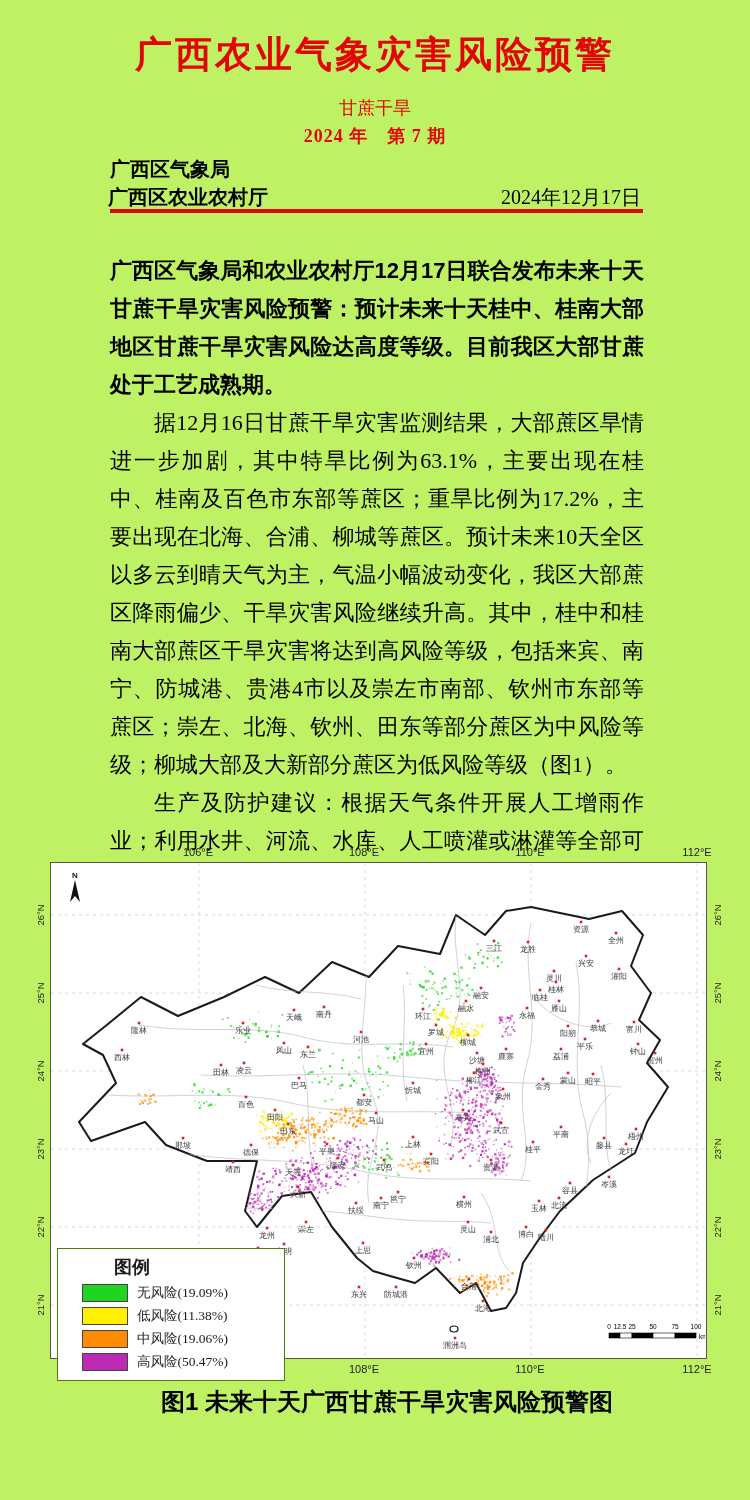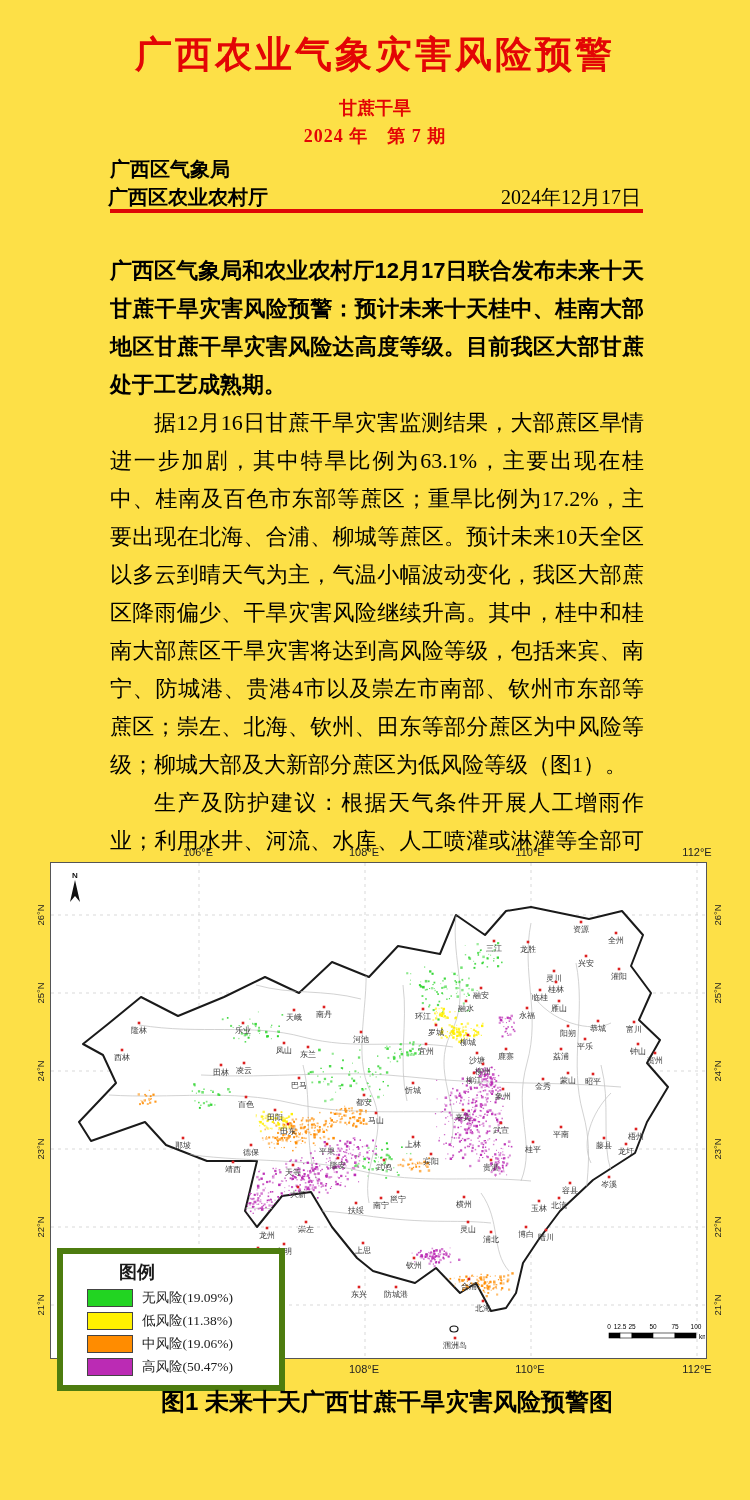--- a/index.html
+++ b/index.html
@@ -1,21 +1,21 @@
 <!DOCTYPE html>
 <html><head>
 <meta charset="utf-8">
 <style>
   html,body{margin:0;padding:0;background:#fff;}
-  .page{position:relative;width:750px;height:1500px;background:#fde047;overflow:hidden;
+  .page{position:relative;width:750px;height:1500px;background:#bef264;overflow:hidden;
         font-family:"Liberation Serif",serif;color:#000;}
   .doc-title{position:absolute;top:30px;left:0;width:750px;text-align:center;
      font-family:"Liberation Serif",serif;font-weight:bold;font-size:37px;letter-spacing:3px;color:#e30505;}
   .doc-subtitle{position:absolute;top:96px;left:0;width:750px;text-align:center;
-     font-weight:bold;font-size:18px;color:#e30505;}
+     font-weight:normal;font-size:18px;color:#e30505;}
   .doc-issue{position:absolute;top:124px;left:0;width:750px;text-align:center;
      font-size:18px;color:#e30505;font-weight:bold;letter-spacing:1px;}
   .org1{position:absolute;top:156px;left:110px;font-family:"Liberation Sans",sans-serif;
      font-weight:bold;font-size:20px;}
   .org-row{position:absolute;top:184px;left:108px;width:533px;display:flex;justify-content:space-between;align-items:center;}
   .org2{font-family:"Liberation Sans",sans-serif;font-weight:bold;font-size:20px;}
   .doc-date{font-size:20px;font-weight:500;}
   .red-rule{position:absolute;top:209px;left:110px;width:533px;height:4px;background:#dd0806;}
   .body-text{position:absolute;top:224px;left:110px;width:534px;font-size:22px;line-height:38px;
      text-align:justify;text-justify:inter-ideograph;margin-top:28px;}
@@ -26,21 +26,21 @@
   .lon-label{position:absolute;transform:translateX(-50%);font-family:"Liberation Sans",sans-serif;
      font-size:11px;color:#222;white-space:nowrap;}
   .lat-label{position:absolute;transform:translate(-50%,-50%) rotate(-90deg);
      font-family:"Liberation Sans",sans-serif;font-size:9.5px;color:#222;white-space:nowrap;}
   .map-frame{position:absolute;left:50px;top:862px;width:657px;height:497px;
      border:1.5px solid #555;background:#fff;box-sizing:border-box;}
   .map-title{position:absolute;top:7px;left:53%;transform:translateX(-50%);
      font-family:"Liberation Serif",serif;font-weight:bold;font-size:16px;white-space:nowrap;color:#111;}
   .north{position:absolute;top:8px;left:12px;width:24px;text-align:center;
      font-family:"Liberation Sans",sans-serif;font-size:8px;font-weight:bold;color:#111;}
-  .legend{position:absolute;left:6px;top:385px;width:228px;background:#fff;border:6px solid #4d7c0f;
+  .legend{position:absolute;left:6px;top:385px;width:228px;background:#fff;border:1px solid #4d7c0f;
      padding:4px 8px 9px 8px;box-sizing:border-box;}
   .legend-title{font-family:"Liberation Serif",serif;font-size:18px;font-weight:bold;margin:2px 0 3px 48px;color:#1a1a1a;}
   .legend-row{display:flex;align-items:center;margin-top:5px;padding-left:16px;}
   .swatch{width:44px;height:16px;border:1px solid #444;margin-right:9px;flex:none;}
   .legend-label{font-family:"Liberation Serif",serif;font-size:13.5px;color:#1a1a1a;white-space:nowrap;}
   .caption{position:absolute;top:1386px;left:0;width:750px;text-align:center;
      font-family:"Liberation Sans",sans-serif;font-weight:bold;font-size:24px;color:#000;padding-left:12px;}
   svg text{font-family:"Liberation Sans",sans-serif;}
 </style>
 </head>

